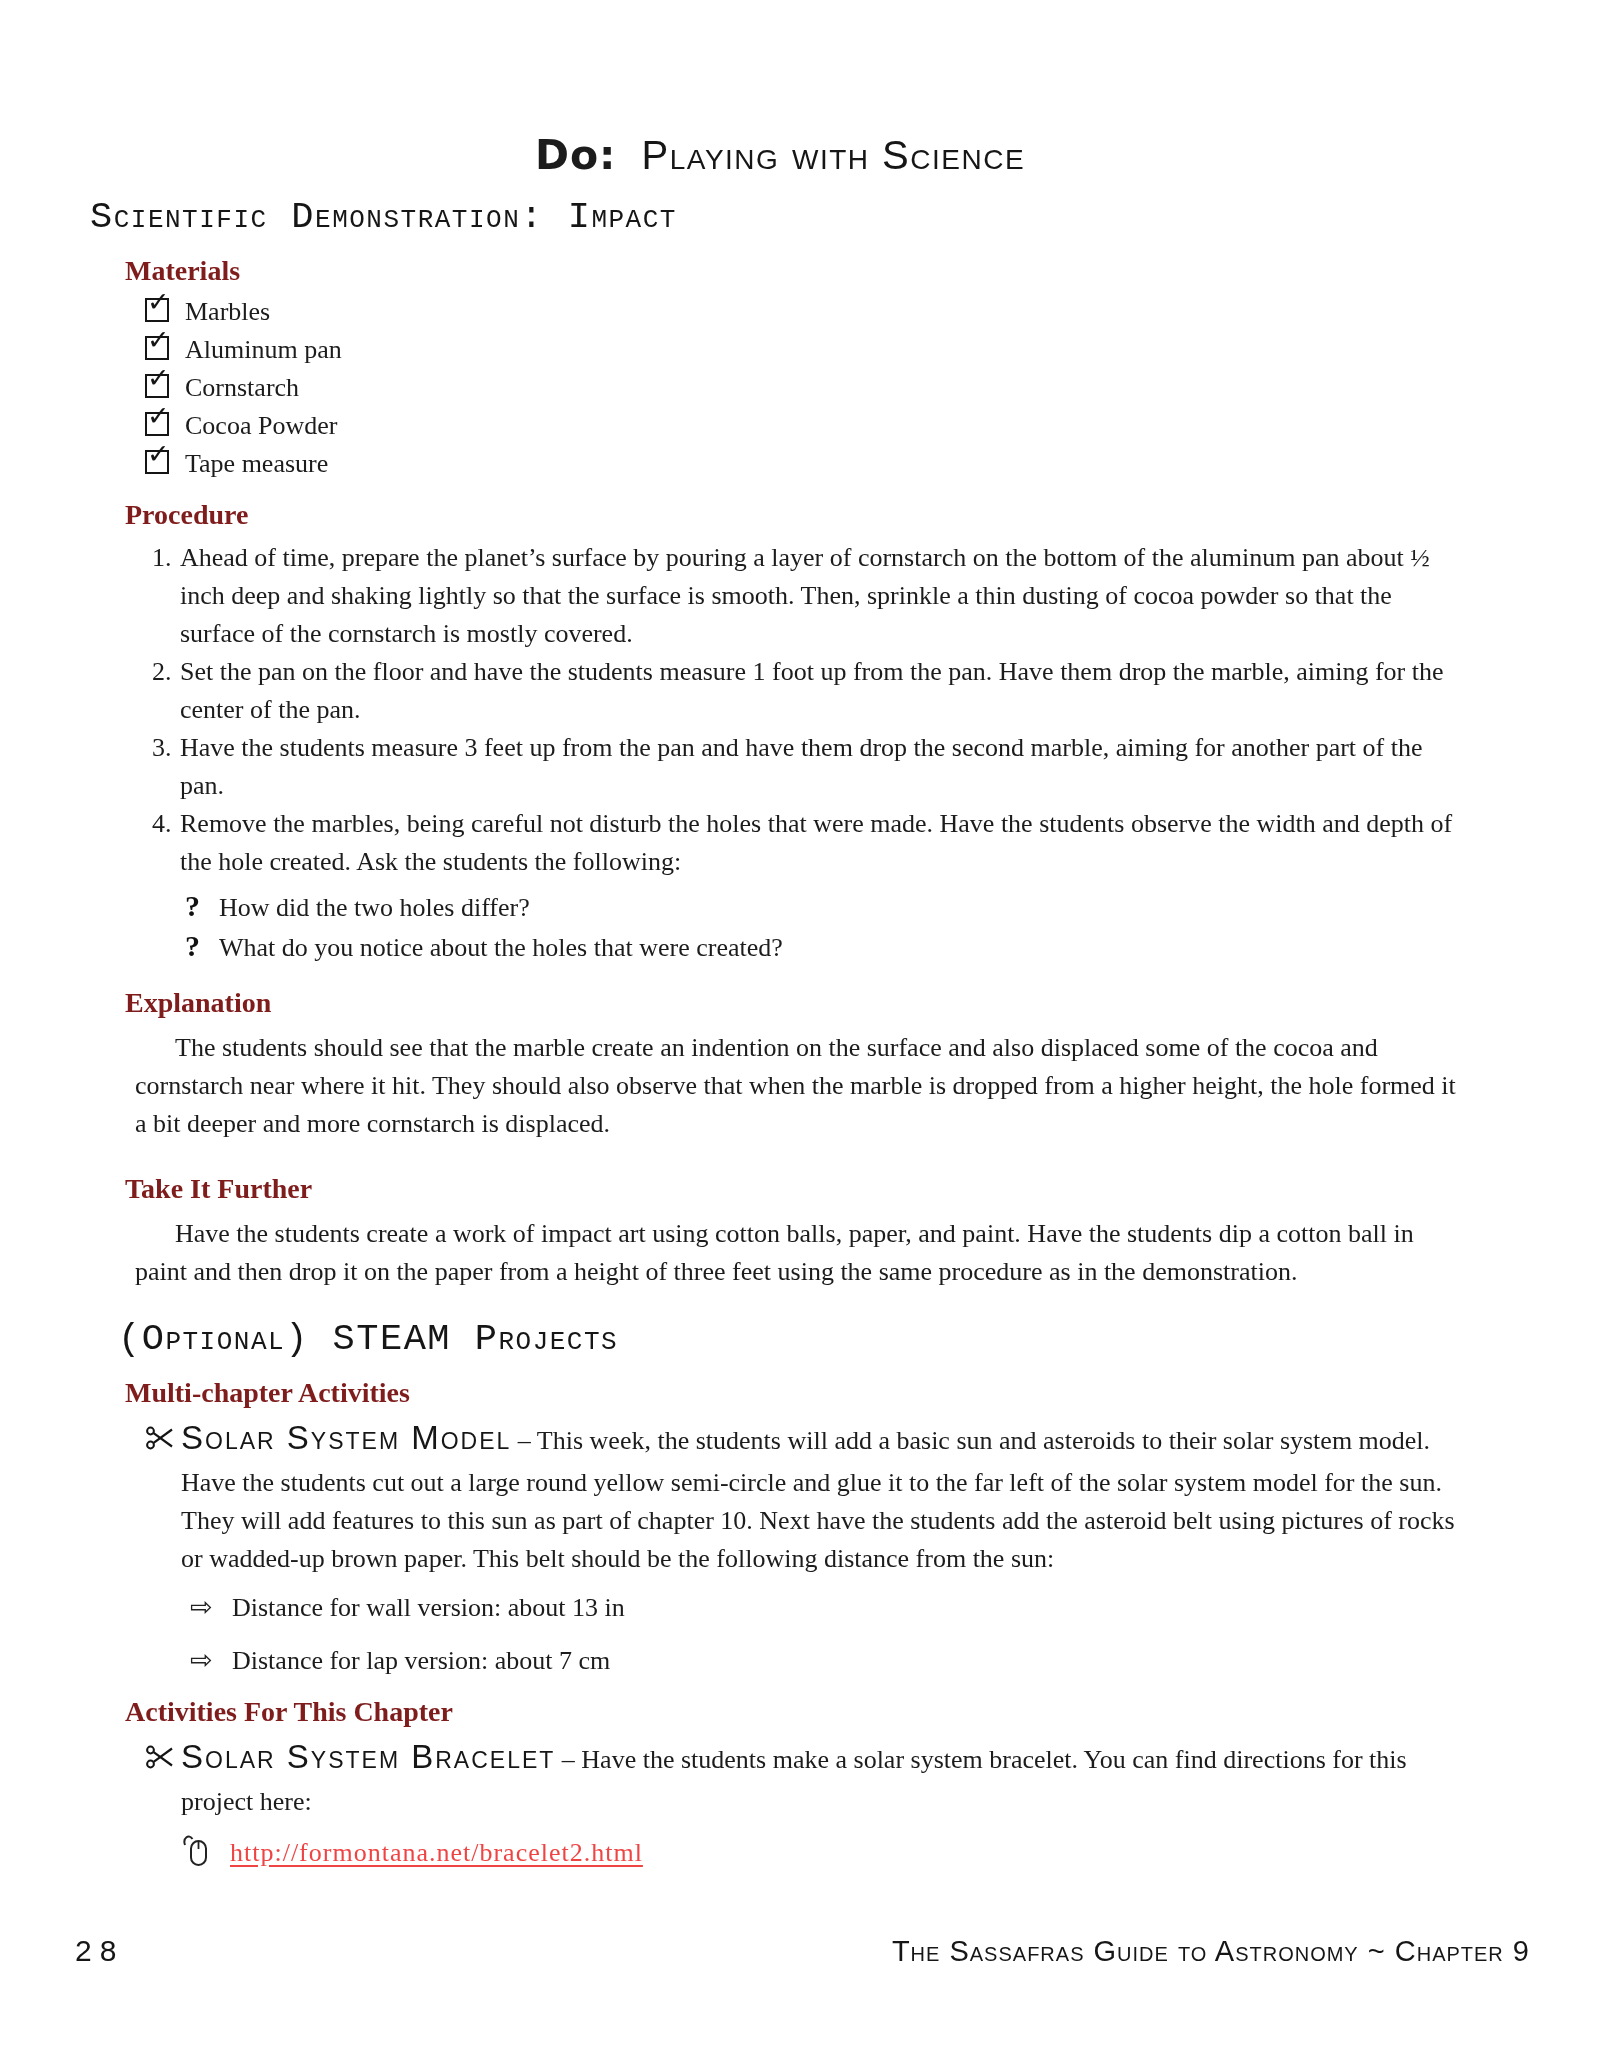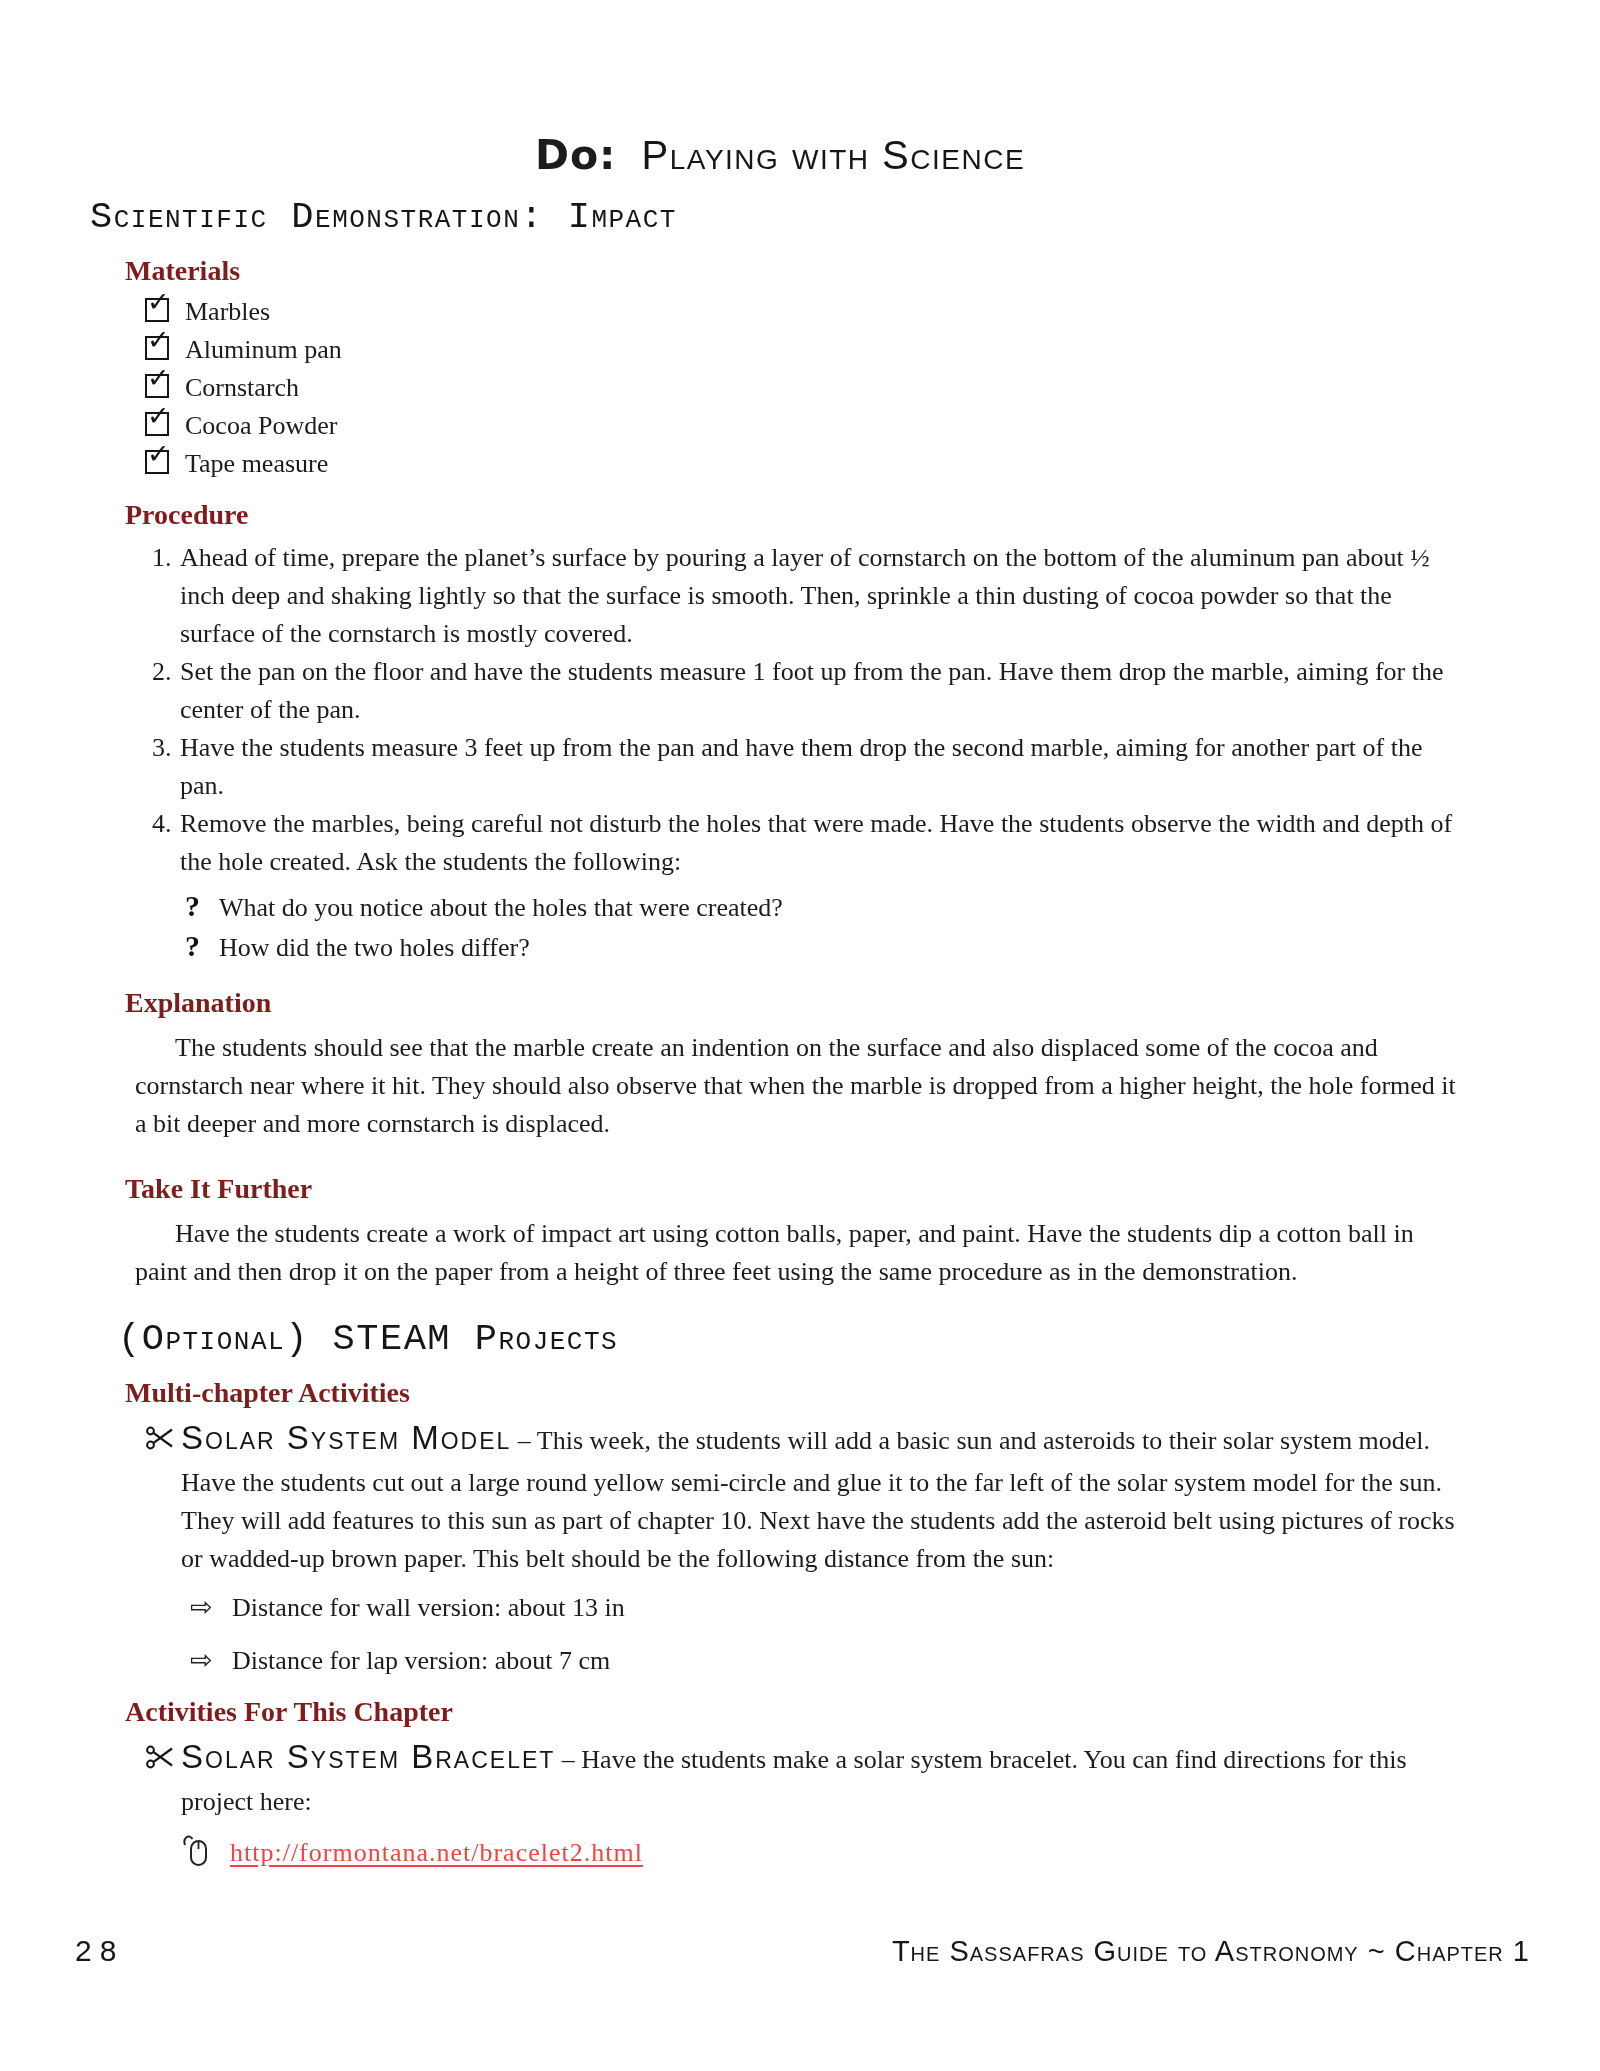--- a/index.html
+++ b/index.html
@@ -129,24 +129,24 @@
 
   <ol class="steps">
     <li>Ahead of time, prepare the planet’s surface by pouring a layer of cornstarch on the bottom of the aluminum pan about ½ inch deep and shaking lightly so that the surface is smooth. Then, sprinkle a thin dusting of cocoa powder so that the surface of the cornstarch is mostly covered.</li>
     <li>Set the pan on the floor and have the students measure 1 foot up from the pan. Have them drop the marble, aiming for the center of the pan.</li>
     <li>Have the students measure 3 feet up from the pan and have them drop the second marble, aiming for another part of the pan.</li>
     <li>Remove the marbles, being careful not disturb the holes that were made. Have the students observe the width and depth of the hole created. Ask the students the following:</li>
   </ol>
 
   <ul class="questions">
     <li>
+      <span class="q-mark">?</span><span>How did the two holes differ?</span>
+    </li>
+    <li>
       <span class="q-mark">?</span><span>What do you notice about the holes that were created?</span>
-    </li>
-    <li>
-      <span class="q-mark">?</span><span>How did the two holes differ?</span>
     </li>
   </ul>
 
   <h3 class="sub-heading" style="margin-top:18px;">Explanation</h3>
   <p class="body-para">The students should see that the marble create an indention on the surface and also displaced some of the cocoa and cornstarch near where it hit. They should also observe that when the marble is dropped from a higher height, the hole formed it a bit deeper and more cornstarch is displaced.</p>
 
   <h3 class="sub-heading" style="margin-top:28px;">Take It Further</h3>
   <p class="body-para tif-para">Have the students create a work of impact art using cotton balls, paper, and paint. Have the students dip a cotton ball in paint and then drop it on the paper from a height of three feet using the same procedure as in the demonstration.</p>
 
   <h2 class="fancy-heading fancy steam-heading">(Optional) STEAM Projects</h2>
@@ -185,16 +185,16 @@
   <div class="link-row">
     <span class="mouse-wrap"><svg width="32" height="36" viewBox="0 0 32 36">
           <path d="M3 12 C0.5 5, 7 0.5, 10.5 6" fill="none" stroke="#222" stroke-width="2"></path>
           <rect x="9" y="8" width="15" height="24" rx="7.5" fill="none" stroke="#222" stroke-width="2"></rect>
           <line x1="16.5" y1="8" x2="16.5" y2="16" stroke="#222" stroke-width="1.8"></line>
         </svg></span><a class="doc-link" href="#">http://formontana.net/bracelet2.html</a>
   </div>
 
   <div class="footer">
     <span class="page-num fancy">28</span>
-    <span class="footer-title fancy">The Sassafras Guide to Astronomy ~ Chapter 1</span>
+    <span class="footer-title fancy">The Sassafras Guide to Astronomy ~ Chapter 9</span>
   </div>
 
 </div>
 
 </body></html>

